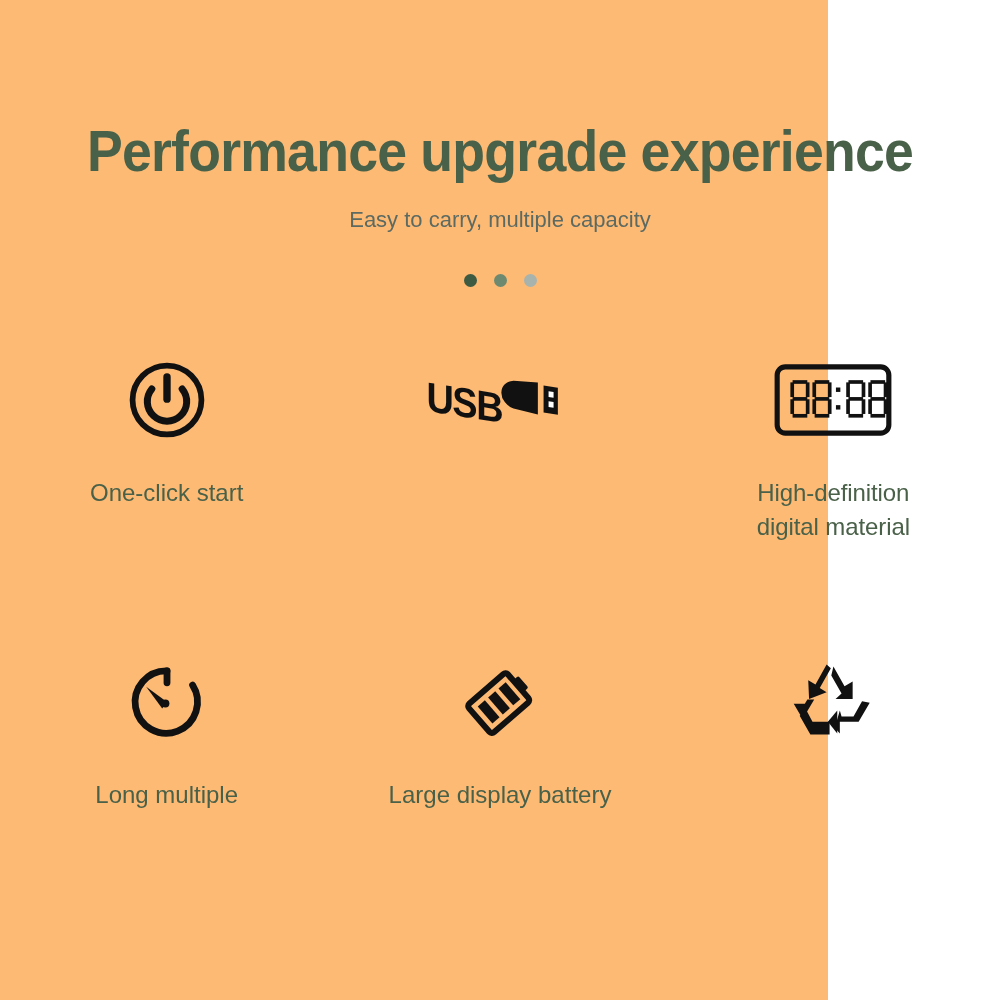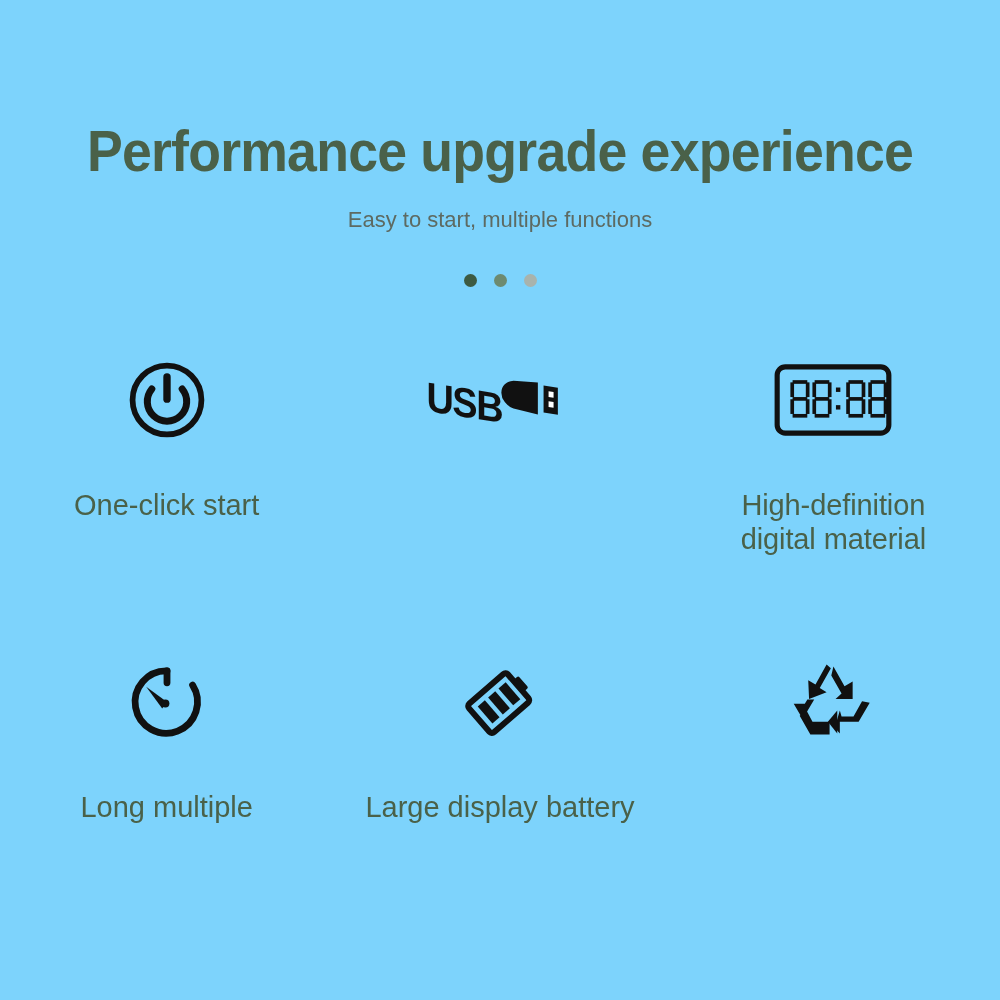--- a/index.html
+++ b/index.html
@@ -10,23 +10,23 @@
   body {
     width: 1000px;
     height: 1000px;
     overflow: hidden;
     font-family: "Liberation Sans", sans-serif;
     -webkit-font-smoothing: antialiased;
   }
 
   .page {
     position: relative;
-    width: 1000px;
+    width: 828px;
     height: 1000px;
-    background: #7dd3fc;
+    background: #fdba74;
   }
 
   
   .header {
     position: absolute;
     top: 118px;
     left: 0;
     width: 1000px;
     text-align: center;
   }
@@ -94,43 +94,43 @@
   .icon-box {
     height: 96px;
     display: flex;
     align-items: center;
     justify-content: center;
   }
 
   .icon-box svg { display: block; }
 
   .cell-label {
-    margin-top: 40px;
-    font-family: "Liberation Sans", sans-serif;
-    font-size: 29px;
+    margin-top: 28px;
+    font-family: "Liberation Sans", sans-serif;
+    font-size: 24px;
     line-height: 34px;
     font-weight: 400;
     color: #4a6149;
     text-align: center;
     max-width: 300px;
     white-space: pre-line;
   }
 
   
   .cell.col3 .cell-label { letter-spacing: -0.1px; }
   .cell.wide .cell-label { max-width: 330px; }
 </style>
 </head>
 <body>
 
 <div class="page">
 
   <div class="header">
     <h1 class="title">Performance upgrade experience</h1>
-    <p class="subtitle">Easy to start, multiple functions</p>
+    <p class="subtitle">Easy to carry, multiple capacity</p>
   </div>
 
   <div class="dots">
     <span class="dot" style="background:#3d5a42"></span>
     <span class="dot" style="background:#6d8a70"></span>
     <span class="dot" style="background:#a8b3ad"></span>
   </div>
 
   <div class="grid">
 

